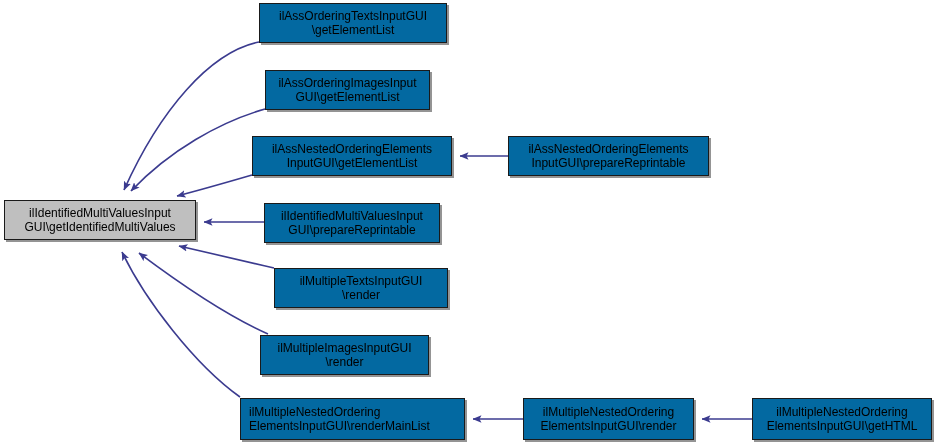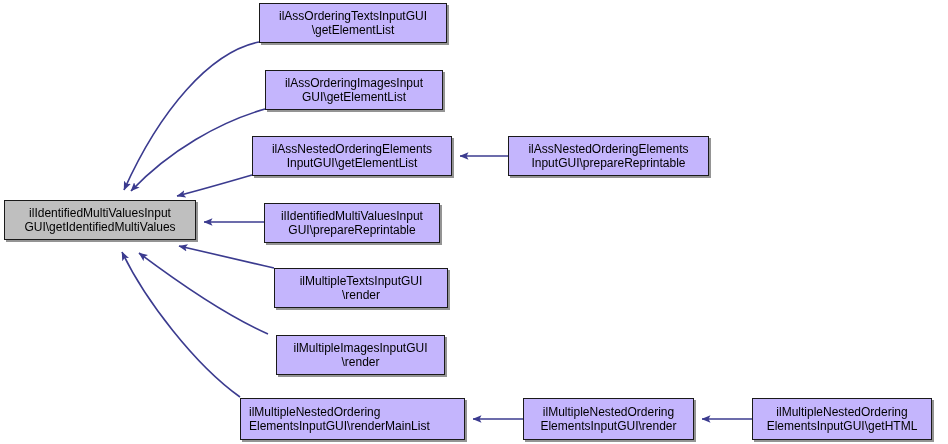--- a/index.html
+++ b/index.html
@@ -22,21 +22,21 @@
   #graph-svg {
     position: absolute;
     top: 0;
     left: 0;
     width: 948px;
     height: 444px;
   }
   .node-box {
     position: absolute;
     box-sizing: border-box;
-    background: #c4b5fd;
+    background: #0369a1;
     border: 1px solid #1a1a1a;
     display: flex;
     align-items: center;
     justify-content: center;
     box-shadow: 2px 2px 0 rgba(0,0,0,0.42);
   }
   .node-box.highlight {
     background: #bfbfbf;
     border: 1px solid #1a1a1a;
   }
@@ -82,37 +82,37 @@
 
   <div id="nodes-layer">
       <div class="node-box highlight" style="left: 4px; top: 200px; width: 192px; height: 40px;">
         <div class="node-label">ilIdentifiedMultiValuesInput
 GUI\getIdentifiedMultiValues</div>
       </div>
       <div class="node-box" style="left: 259px; top: 3px; width: 188px; height: 40px;">
         <div class="node-label">ilAssOrderingTextsInputGUI
 \getElementList</div>
       </div>
-      <div class="node-box" style="left: 265px; top: 70px; width: 178px; height: 40px;">
+      <div class="node-box" style="left: 265px; top: 70px; width: 165px; height: 40px;">
         <div class="node-label">ilAssOrderingImagesInput
 GUI\getElementList</div>
       </div>
       <div class="node-box" style="left: 252px; top: 136px; width: 200px; height: 40px;">
         <div class="node-label">ilAssNestedOrderingElements
 InputGUI\getElementList</div>
       </div>
       <div class="node-box" style="left: 264px; top: 203px; width: 176px; height: 40px;">
         <div class="node-label">ilIdentifiedMultiValuesInput
 GUI\prepareReprintable</div>
       </div>
       <div class="node-box" style="left: 274px; top: 268px; width: 174px; height: 40px;">
         <div class="node-label">ilMultipleTextsInputGUI
 \render</div>
       </div>
-      <div class="node-box" style="left: 276px; top: 335px; width: 169px; height: 40px;">
+      <div class="node-box" style="left: 260px; top: 335px; width: 169px; height: 40px;">
         <div class="node-label">ilMultipleImagesInputGUI
 \render</div>
       </div>
       <div class="node-box" style="left: 240px; top: 398px; width: 225px; height: 42px;">
         <div class="node-label align-left">ilMultipleNestedOrdering
 ElementsInputGUI\renderMainList</div>
       </div>
       <div class="node-box" style="left: 508px; top: 136px; width: 201px; height: 40px;">
         <div class="node-label">ilAssNestedOrderingElements
 InputGUI\prepareReprintable</div>

